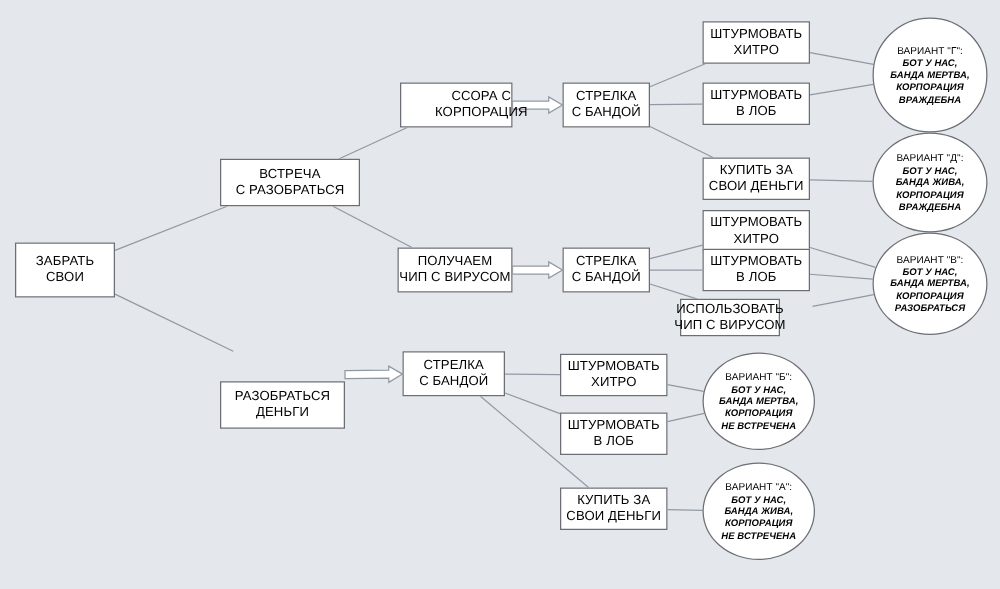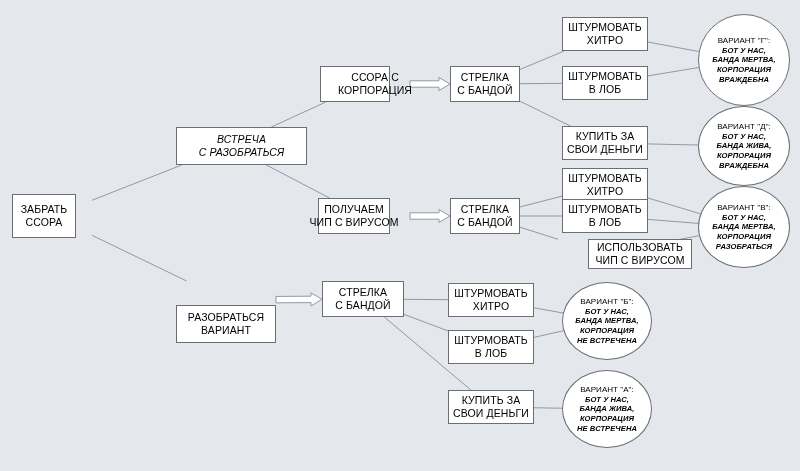--- a/index.html
+++ b/index.html
@@ -137,37 +137,37 @@
         <line x1="534.00" y1="307.78" x2="562.95" y2="313.03" stroke="#9099a3" stroke-width="1"></line>
       </g>
       <g>
         <line x1="534.00" y1="337.36" x2="563.43" y2="330.76" stroke="#9099a3" stroke-width="1"></line>
       </g>
       <g>
         <line x1="534.00" y1="407.74" x2="562.01" y2="408.22" stroke="#9099a3" stroke-width="1"></line>
       </g>
     </svg>
   <div id="node-layer">
-      <div class="node rect" style="left: 12px; top: 194px; width: 64px; height: 44px;">
+      <div class="node rect" style="left: 12px; top: 194px; width: 80px; height: 44px;">
         <div class="line">ЗАБРАТЬ</div>
-        <div class="line">ССОРА</div>
-      </div>
-      <div class="node rect" style="left: 176px; top: 127px; width: 131px; height: 38px; font-style: italic;">
+        <div class="line">СВОИ</div>
+      </div>
+      <div class="node rect" style="left: 176px; top: 127px; width: 112px; height: 38px;">
         <div class="line">ВСТРЕЧА</div>
         <div class="line">С РАЗОБРАТЬСЯ</div>
       </div>
       <div class="node rect" style="left: 176px; top: 281px; width: 100px; height: 38px; margin-top: 24px;">
         <div class="line">РАЗОБРАТЬСЯ</div>
-        <div class="line">ВАРИАНТ</div>
-      </div>
-      <div class="node rect" style="left: 320px; top: 66px; width: 70px; height: 36px; padding-left: 40px;">
+        <div class="line">ДЕНЬГИ</div>
+      </div>
+      <div class="node rect" style="left: 320px; top: 66px; width: 90px; height: 36px; padding-left: 40px;">
         <div class="line">ССОРА С</div>
         <div class="line">КОРПОРАЦИЯ</div>
       </div>
-      <div class="node rect" style="left: 318px; top: 198px; width: 72px; height: 36px;">
+      <div class="node rect" style="left: 318px; top: 198px; width: 92px; height: 36px;">
         <div class="line">ПОЛУЧАЕМ</div>
         <div class="line">ЧИП С ВИРУСОМ</div>
       </div>
       <div class="node rect" style="left: 450px; top: 66px; width: 70px; height: 36px;">
         <div class="line">СТРЕЛКА</div>
         <div class="line">С БАНДОЙ</div>
       </div>
       <div class="node rect" style="left: 450px; top: 198px; width: 70px; height: 36px;">
         <div class="line">СТРЕЛКА</div>
         <div class="line">С БАНДОЙ</div>
@@ -189,21 +189,21 @@
         <div class="line">СВОИ ДЕНЬГИ</div>
       </div>
       <div class="node rect" style="left: 562px; top: 168px; width: 86px; height: 34px;">
         <div class="line">ШТУРМОВАТЬ</div>
         <div class="line">ХИТРО</div>
       </div>
       <div class="node rect" style="left: 562px; top: 199px; width: 86px; height: 34px;">
         <div class="line">ШТУРМОВАТЬ</div>
         <div class="line">В ЛОБ</div>
       </div>
-      <div class="node rect" style="left: 588px; top: 239px; width: 104px; height: 30px;">
+      <div class="node rect" style="left: 544px; top: 239px; width: 80px; height: 30px;">
         <div class="line">ИСПОЛЬЗОВАТЬ</div>
         <div class="line">ЧИП С ВИРУСОМ</div>
       </div>
       <div class="node rect" style="left: 448px; top: 283px; width: 86px; height: 34px;">
         <div class="line">ШТУРМОВАТЬ</div>
         <div class="line">ХИТРО</div>
       </div>
       <div class="node rect" style="left: 448px; top: 330px; width: 86px; height: 34px;">
         <div class="line">ШТУРМОВАТЬ</div>
         <div class="line">В ЛОБ</div>

